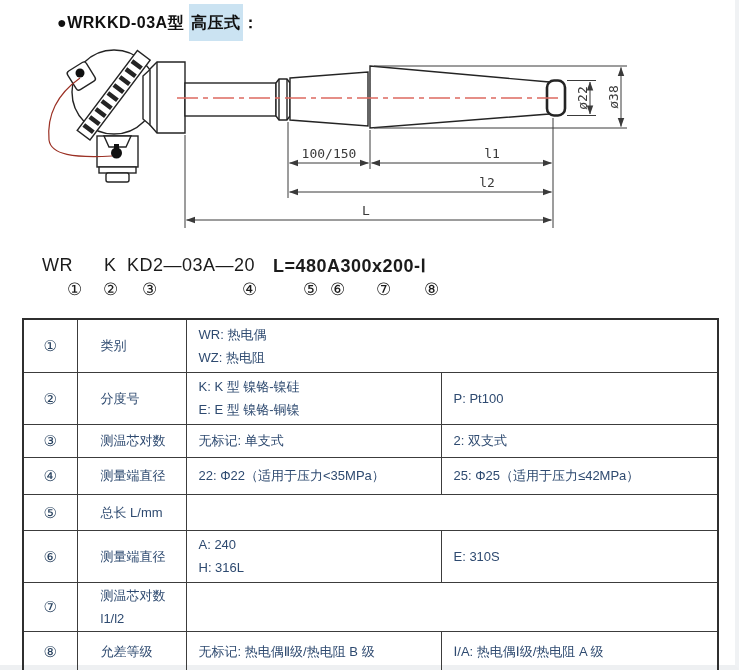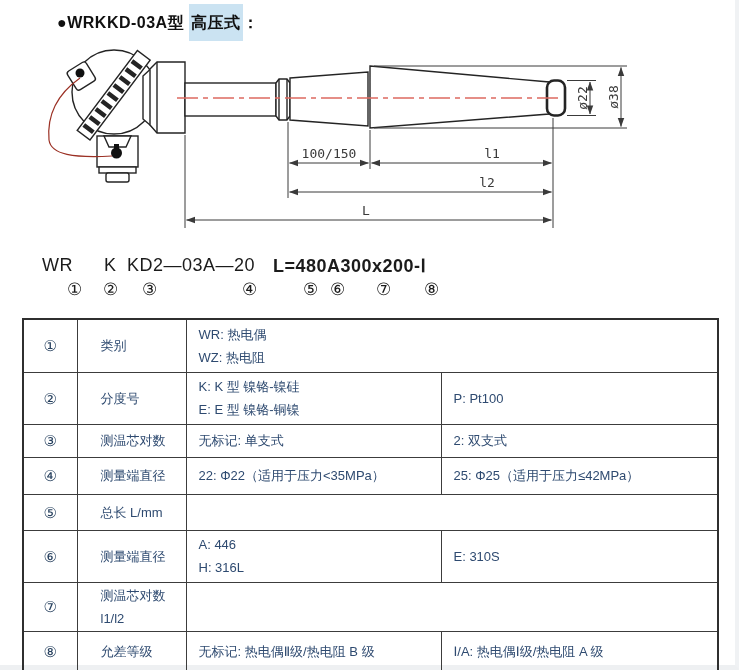--- a/index.html
+++ b/index.html
@@ -163,21 +163,21 @@
         <td class="cval">25: Φ25（适用于压力≤42MPa）</td>
       </tr>
       <tr style="height:36px">
         <td class="cnum">⑤</td>
         <td class="clabel">总长 L/mm</td>
         <td class="cval" colspan="2"></td>
       </tr>
       <tr style="height:52px">
         <td class="cnum">⑥</td>
         <td class="clabel">测量端直径</td>
-        <td class="cval">A: 446
+        <td class="cval">A: 240
 H: 316L</td>
         <td class="cval">E: 310S</td>
       </tr>
       <tr style="height:33px">
         <td class="cnum">⑦</td>
         <td class="clabel">测温芯对数 l1/l2</td>
         <td class="cval" colspan="2"></td>
       </tr>
       <tr style="height:41px">
         <td class="cnum">⑧</td>

